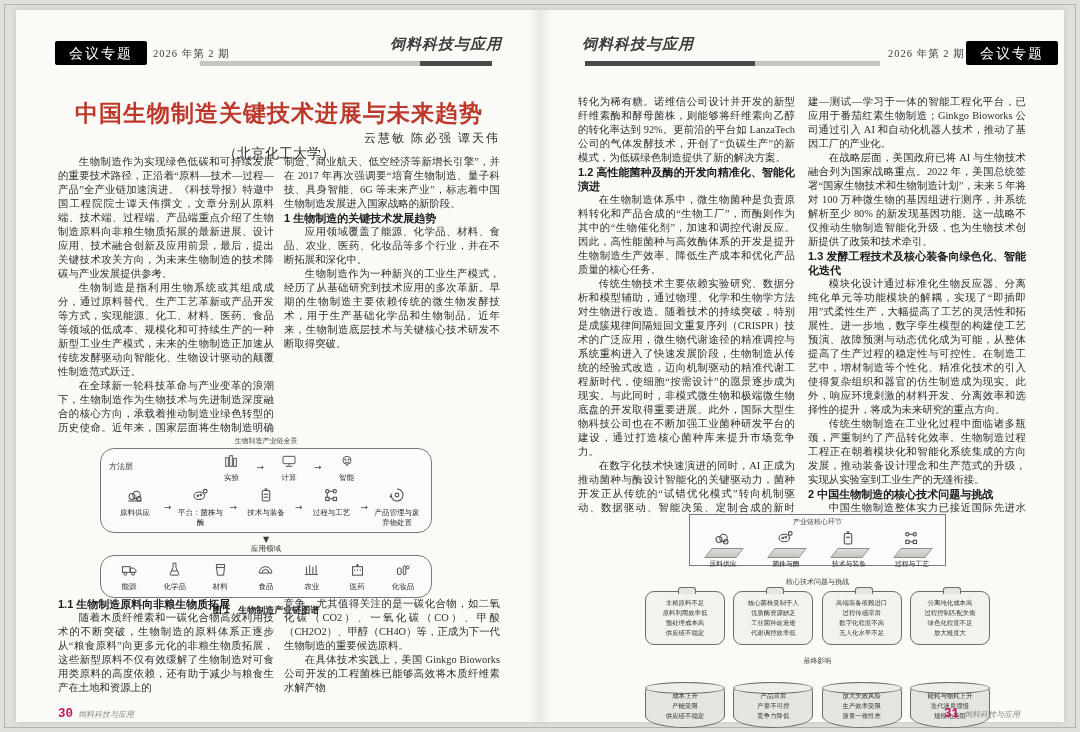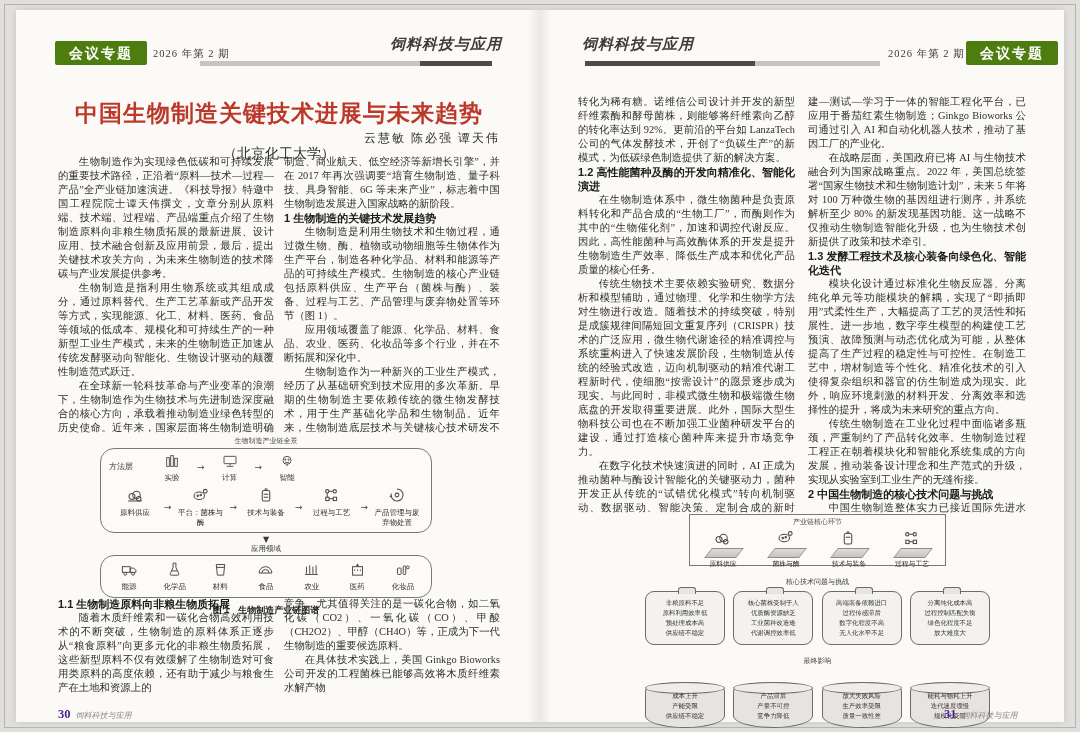--- a/index.html
+++ b/index.html
@@ -5,22 +5,22 @@
   * { margin:0; padding:0; box-sizing:border-box; }
   html,body { width:1080px; height:732px; }
   body { background:#e0dfdb; font-family:"Liberation Serif","DejaVu Serif",serif; overflow:hidden; }
   .canvas { position:relative; width:1080px; height:732px; }
   .frame { position:absolute; inset:4px; border:1px solid #b6b4af; pointer-events:none; }
   .sheet { position:absolute; left:16px; right:16px; top:10px; bottom:10px; background:#fbfaf7; box-shadow:0 0 6px rgba(0,0,0,.12); }
   .gutter { position:absolute; top:10px; bottom:10px; left:528px; width:24px;
             background:linear-gradient(90deg, rgba(0,0,0,0) 0%, rgba(0,0,0,.07) 50%, rgba(0,0,0,0) 100%); }
 
   
-  .badge { position:absolute; width:92px; height:24px; background:#4d7c0f; color:#fff;
-           font-family:"Liberation Sans",sans-serif; font-weight:bold; font-size:14px;
+  .badge { position:absolute; width:92px; height:24px; background:#000000; color:#fff;
+           font-family:"Liberation Sans",sans-serif; font-weight:normal; font-size:14px;
            letter-spacing:2px; text-align:center; line-height:24px; border-radius:2px; }
   .issue { position:absolute; font-size:10.5px; color:#3a3a38; letter-spacing:1px; }
   .mast  { position:absolute; width:150px; font-family:"DejaVu Serif",serif; font-style:italic;
            font-weight:bold; font-size:15px; color:#3c3b39; letter-spacing:1px; }
   .bar   { position:absolute; top:61px; height:5px; display:flex; }
   .bar i { display:block; height:5px; }
   .seg-light { background:#c6c5c2; }
   .seg-dark  { background:#4c4b49; }
 
   
@@ -59,21 +59,21 @@
   .arr::before { content:"→"; }
   .downarr { font-family:"DejaVu Sans",sans-serif; color:#3a3a38; font-size:8px; text-align:center; }
   .downarr::before { content:"▼"; }
 
   
   .fig1 { position:absolute; left:100px; top:437px; width:332px; }
   .fig1 .toplabel { font-size:7px; color:#4a4a48; text-align:center; margin-bottom:2px; }
   .fig1 .boxA { padding:4px 8px 5px; }
   .fig1 .mrow { display:flex; align-items:flex-start; }
   .fig1 .mlayer { font-size:8px; color:#2c2c2a; font-family:"Liberation Sans",sans-serif; padding-top:8px; width:46px; }
-  .fig1 .mitems { flex:1; display:flex; justify-content:flex-start; gap:8px; }
+  .fig1 .mitems { flex:1; display:flex; justify-content:center; gap:8px; }
   .fig1 .mitem { text-align:center; width:34px; }
   .fig1 .mitem .icn { width:16px; height:16px; }
   .fig1 .crow { display:flex; justify-content:space-between; margin-top:4px; align-items:flex-start; }
   .fig1 .citem { text-align:center; width:52px; }
   .fig1 .citem .icn { width:18px; height:18px; }
   .fig1 .midlabel { margin:2px 0 1px; }
   .fig1 .boxB { margin-top:2px; padding:5px 10px; display:flex; justify-content:space-between; }
   .fig1 .aitem { text-align:center; width:36px; }
   .fig1 .aitem .icn { width:17px; height:17px; }
   .fig1 .figcaption { margin-top:6px; }
@@ -100,21 +100,21 @@
              font-family:"Liberation Sans",sans-serif; }
   .fig2 .cylrow { display:flex; justify-content:space-between; margin-top:16px; }
   .cyl { position:relative; width:80px; height:46px; border:1px solid #6d6c6a;
          border-radius:40px 40px 40px 40px / 9px 9px 12px 12px; background:#e6e4e1; padding-top:8px; }
   .cyl::before { content:""; position:absolute; top:-1px; left:-1px; right:-1px; height:10px;
          border:1px solid #6d6c6a; border-radius:50%; background:#efede9; }
   .cyl .canline { position:relative; }
 
   
   .footer { position:absolute; font-size:8.5px; color:#57565​4; }
-  .pgnum { font-family:Liberation Serif, serif; font-weight:bold; font-size:12.5px; color:#4c1d95; }
+  .pgnum { font-family:Liberation Mono, monospace; font-weight:bold; font-size:12.5px; color:#be185d; }
   .ftext { font-size:8px; color:#8a8986; font-style:italic; margin:0 5px; }
   .pos-foot-l { left:58px; top:707px; display:flex; align-items:baseline; }
   .pos-foot-r { left:944px; top:707px; display:flex; align-items:baseline; }
 </style>
 </head>
 <body>
 
 <div class="canvas">
   <div class="sheet"></div>
   <div class="frame"></div>
@@ -141,21 +141,20 @@
   <div class="affil">（北京化工大学）</div>
 
   <div class="col pos-col1">
     <p class="para">生物制造作为实现绿色低碳和可持续发展的重要技术路径，正沿着“原料—技术—过程—产品”全产业链加速演进。《科技导报》特邀中国工程院院士谭天伟撰文，文章分别从原料端、技术端、过程端、产品端重点介绍了生物制造原料向非粮生物质拓展的最新进展、设计应用、技术融合创新及应用前景，最后，提出关键技术攻关方向，为未来生物制造的技术降碳与产业发展提供参考。</p>
     <p class="para">生物制造是指利用生物系统或其组成成分，通过原料替代、生产工艺革新或产品开发等方式，实现能源、化工、材料、医药、食品等领域的低成本、规模化和可持续生产的一种新型工业生产模式，未来的生物制造正加速从传统发酵驱动向智能化、生物设计驱动的颠覆性制造范式跃迁。</p>
     <p class="para">在全球新一轮科技革命与产业变革的浪潮下，生物制造作为生物技术与先进制造深度融合的核心方向，承载着推动制造业绿色转型的历史使命。近年来，国家层面将生物制造明确纳入未来战略体系，2024 年，政府工作报告提出要“积极打造生物</p>
   </div>
   <div class="col pos-col2">
     <p class="para cont">制造、商业航天、低空经济等新增长引擎”，并在 2017 年再次强调要“培育生物制造、量子科技、具身智能、6G 等未来产业”，标志着中国生物制造发展进入国家战略的新阶段。</p>
     <p class="h-sec">1 生物制造的关键技术发展趋势</p>
-    <p class="para">生物制造是利用生物技术和生物过程，通过微生物、酶、植物或动物细胞等生物体作为生产平台，制造各种化学品、材料和能源等产品的可持续生产模式。生物制造的核心产业链包括原料供应、生产平台（菌株与酶）、装备、过程与工艺、产品管理与废弃物处置等环节（图 1）。</p>
     <p class="para">应用领域覆盖了能源、化学品、材料、食品、农业、医药、化妆品等多个行业，并在不断拓展和深化中。</p>
     <p class="para">生物制造作为一种新兴的工业生产模式，经历了从基础研究到技术应用的多次革新。早期的生物制造主要依赖传统的微生物发酵技术，用于生产基础化学品和生物制品。近年来，生物制造底层技术与关键核心技术研发不断取得突破。</p>
   </div>
 
   <div class="fig1">
     <div class="toplabel figlabel">生物制造产业链全景</div>
     <div class="figbox boxA">
       <div class="mrow">
         <div class="mlayer">方法层</div>
         <div class="mitems">

